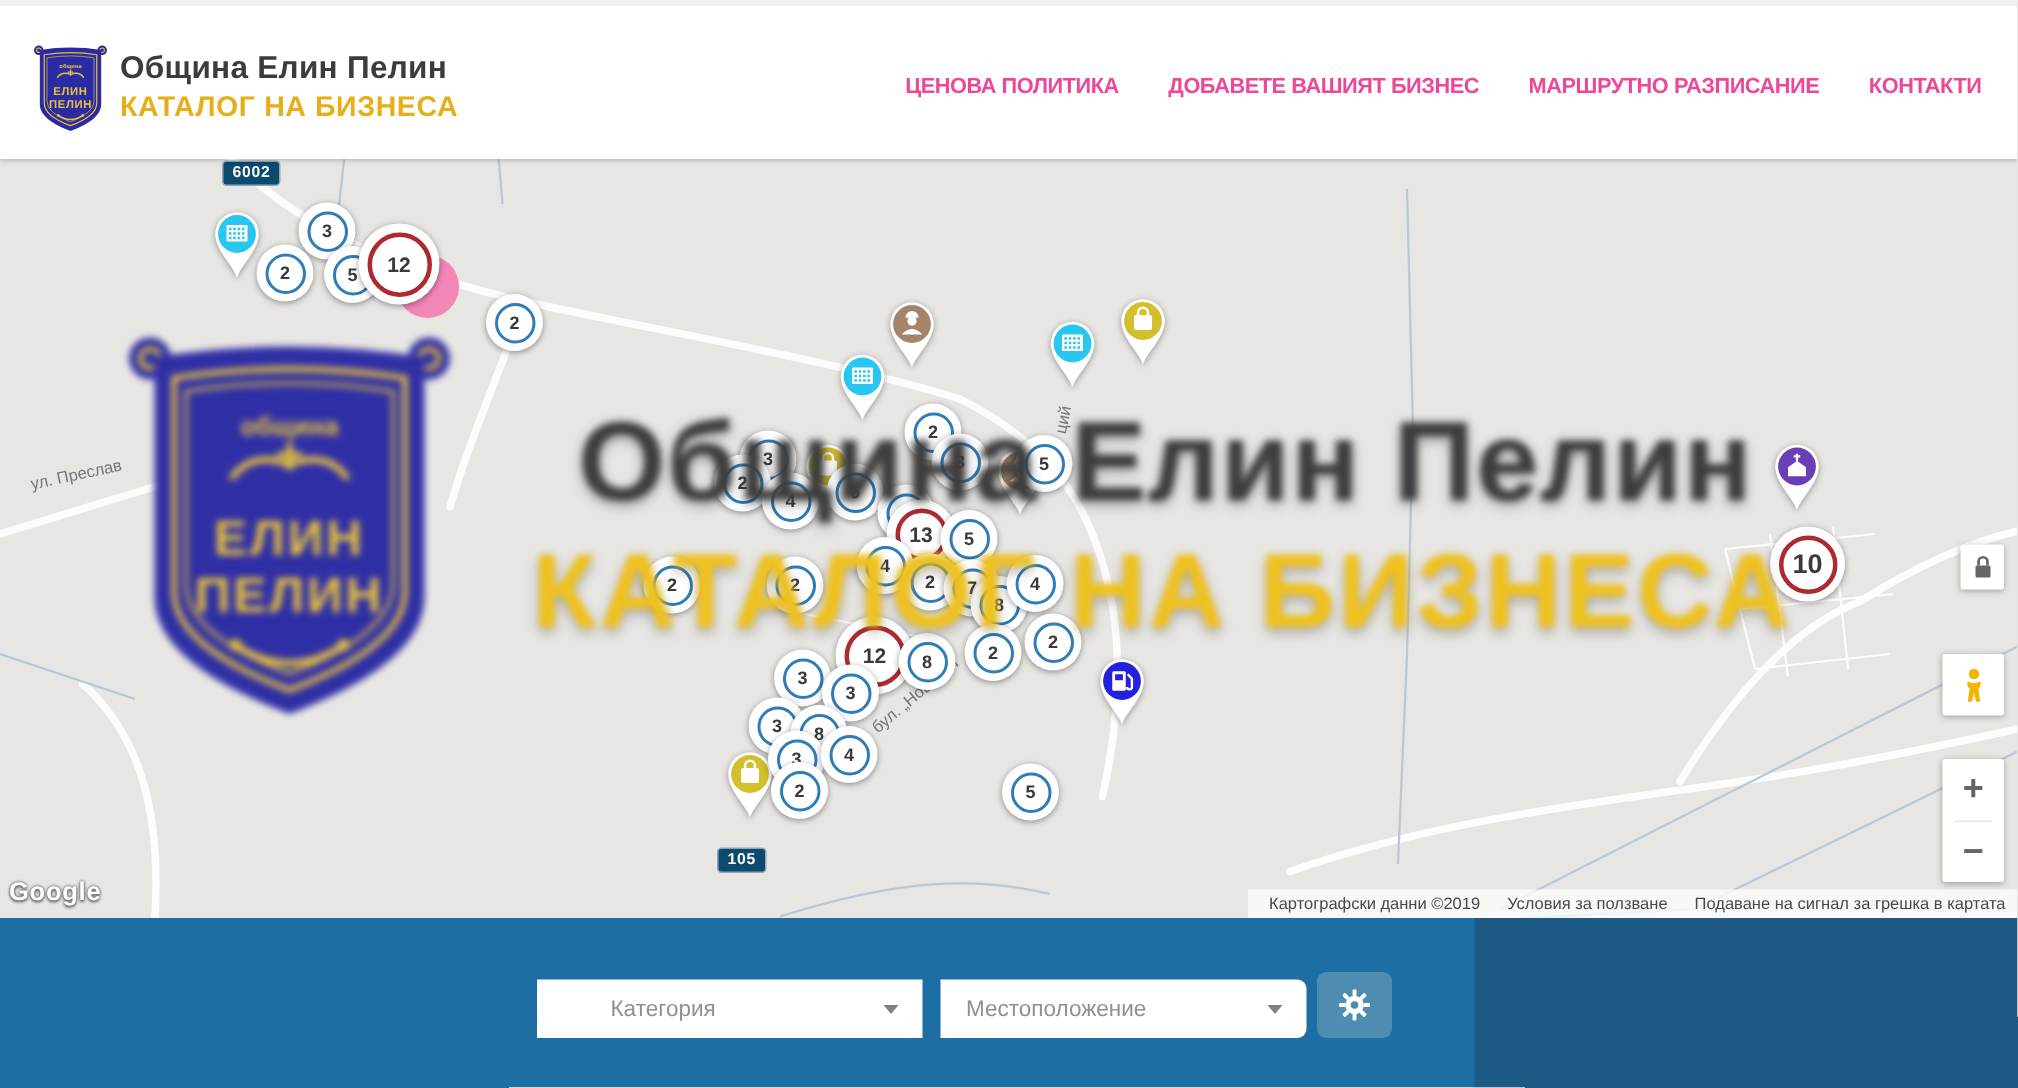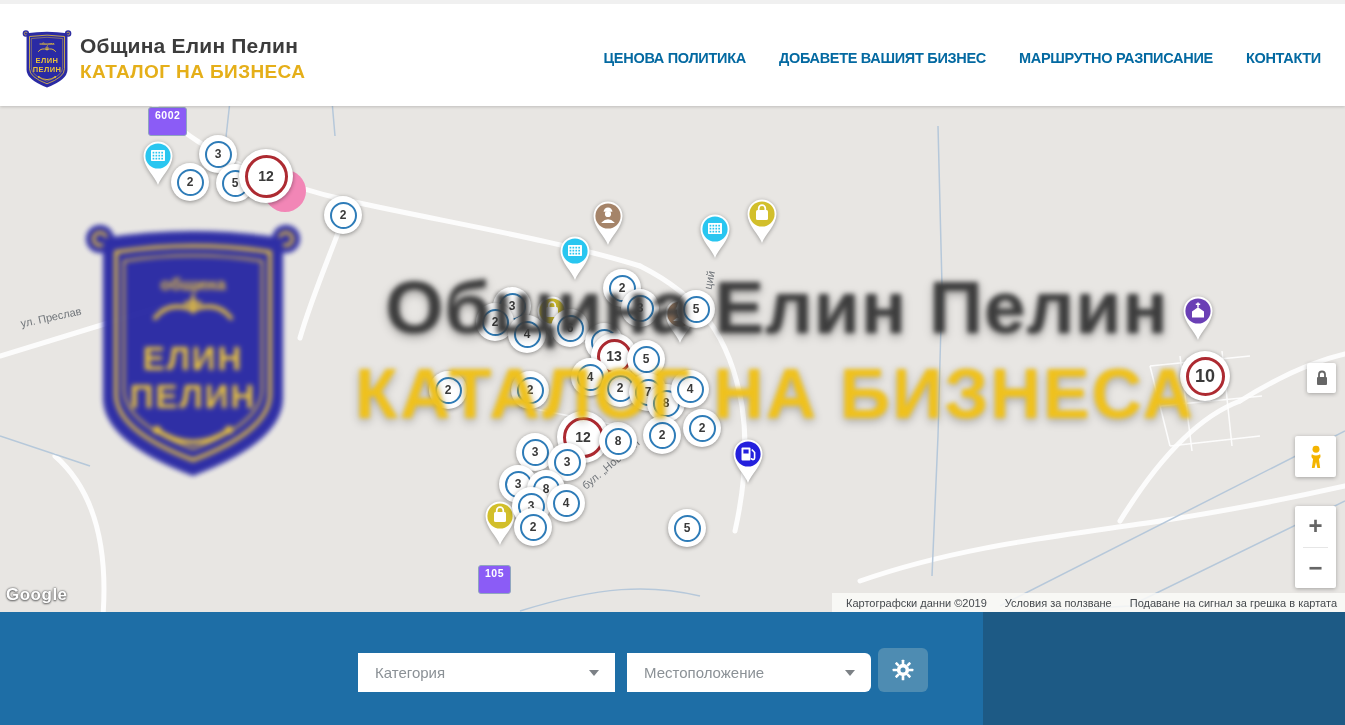--- a/index.html
+++ b/index.html
@@ -7,28 +7,28 @@
   .page{position:relative;width:1345px;height:725px;overflow:hidden;background:#fff;}
 
   
   .header{position:absolute;left:0;top:0;width:1345px;height:106px;background:#fff;
           border-top:4px solid #f0f0f0;box-shadow:0 1px 3px rgba(0,0,0,.18);z-index:30;}
   .logo-sm{position:absolute;left:22px;top:24px;width:50px;height:62px;}
   .brand{position:absolute;left:80px;top:30px;}
   .brand .t1{font-size:21px;font-weight:700;color:#3c3c3c;letter-spacing:.2px;}
   .brand .t2{font-size:19px;font-weight:700;color:#e5af19;letter-spacing:.4px;margin-top:3px;}
   .nav{position:absolute;right:24px;top:4px;height:100px;display:flex;align-items:center;gap:33px;}
-  .nav a{font-size:14.5px;font-weight:700;color:#0369a1;letter-spacing:-.3px;text-decoration:none;cursor:pointer;white-space:nowrap;}
+  .nav a{font-size:14.5px;font-weight:700;color:#ec4899;letter-spacing:-.3px;text-decoration:none;cursor:pointer;white-space:nowrap;}
 
   
   .map{position:absolute;left:0;top:106px;width:1345px;height:506px;background:#e8e6e3;overflow:hidden;}
   .roads{position:absolute;left:0;top:0;z-index:1;}
   .street-label{position:absolute;font-size:11px;color:#70757a;white-space:nowrap;z-index:2;}
-  .road-badge{position:absolute;background:#8b5cf6;border:1px solid #90a6bf;color:#fff;font-size:10.5px;
-              font-weight:700;padding:1px 6px 14px;border-radius:3px;z-index:2;letter-spacing:.5px;}
+  .road-badge{position:absolute;background:#0c4a6e;border:1px solid #90a6bf;color:#fff;font-size:10.5px;
+              font-weight:700;padding:1px 6px 2px;border-radius:3px;z-index:2;letter-spacing:.5px;}
 
   .marker-layer{position:absolute;left:0;top:0;width:100%;height:100%;z-index:3;}
   .decor-circle{position:absolute;border-radius:50%;z-index:2;}
   .pin{position:absolute;width:38px;height:50px;margin-left:-19px;margin-top:-18px;z-index:3;
        filter:drop-shadow(0 1px 2px rgba(0,0,0,.35));cursor:pointer;}
   .cluster{position:absolute;background:#fff;border-radius:50%;box-shadow:0 1px 4px rgba(0,0,0,.4);
            display:flex;align-items:center;justify-content:center;z-index:4;cursor:pointer;}
   .cluster i{font-style:normal;border-radius:50%;display:flex;align-items:center;justify-content:center;
              color:#3a3a3a;font-weight:700;}
 
@@ -59,21 +59,21 @@
            box-shadow:0 1px 4px rgba(0,0,0,.3);z-index:10;display:flex;flex-direction:column;}
   .zoomctl .zb{flex:1;display:flex;align-items:center;justify-content:center;font-size:24px;color:#666;
                font-weight:700;cursor:pointer;}
   .zoomctl .zdiv{height:1px;background:#e6e6e6;margin:0 8px;}
 
   
   .bar{position:absolute;left:0;top:612px;width:1345px;height:113px;background:#1e6ea6;z-index:30;}
   .bar-right{position:absolute;left:983px;top:0;width:362px;height:113px;background:#1d5a85;}
   .field{position:absolute;top:41px;height:39px;background:#fff;display:flex;align-items:center;}
   .f-key{left:23px;width:311px;border-radius:6px 0 0 6px;}
-  .f-cat{left:358px;width:257px;}
+  .f-cat{left:358px;width:257px;padding-left:32px;}
   .f-loc{left:627px;width:244px;border-radius:0 6px 6px 0;}
   .f-key input{border:0;outline:0;flex:1;font-size:15px;color:#444;min-width:0;background:transparent;}
   .f-key input::placeholder{color:#9aa0a5;}
   .f-key .pic{width:20px;height:20px;margin:0 12px 0 16px;flex:0 0 auto;}
   .sel-label{font-size:15px;color:#8b9196;margin-left:17px;flex:1;}
   .caret{width:0;height:0;border-left:5px solid transparent;border-right:5px solid transparent;
          border-top:6px solid #7c8186;margin-right:16px;}
   .gear-btn{position:absolute;left:878px;top:36px;width:50px;height:44px;background:#4e8cb2;border:0;
             border-radius:6px;display:flex;align-items:center;justify-content:center;cursor:pointer;}
   .search-btn{position:absolute;left:1015px;top:37px;width:303px;height:42px;background:#f0c82a;border:0;

